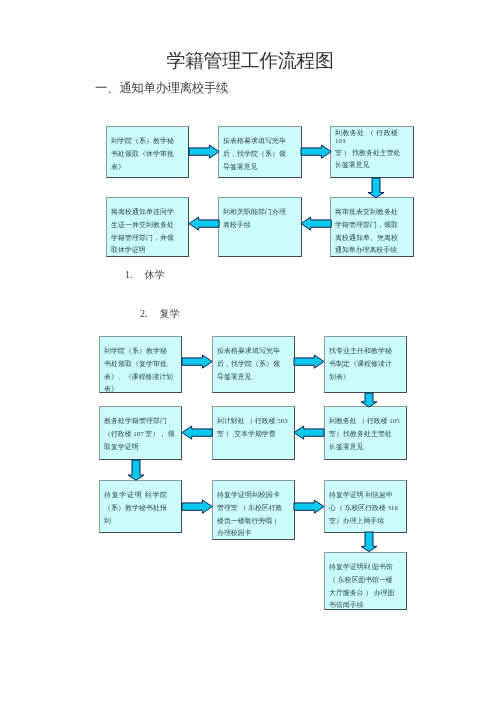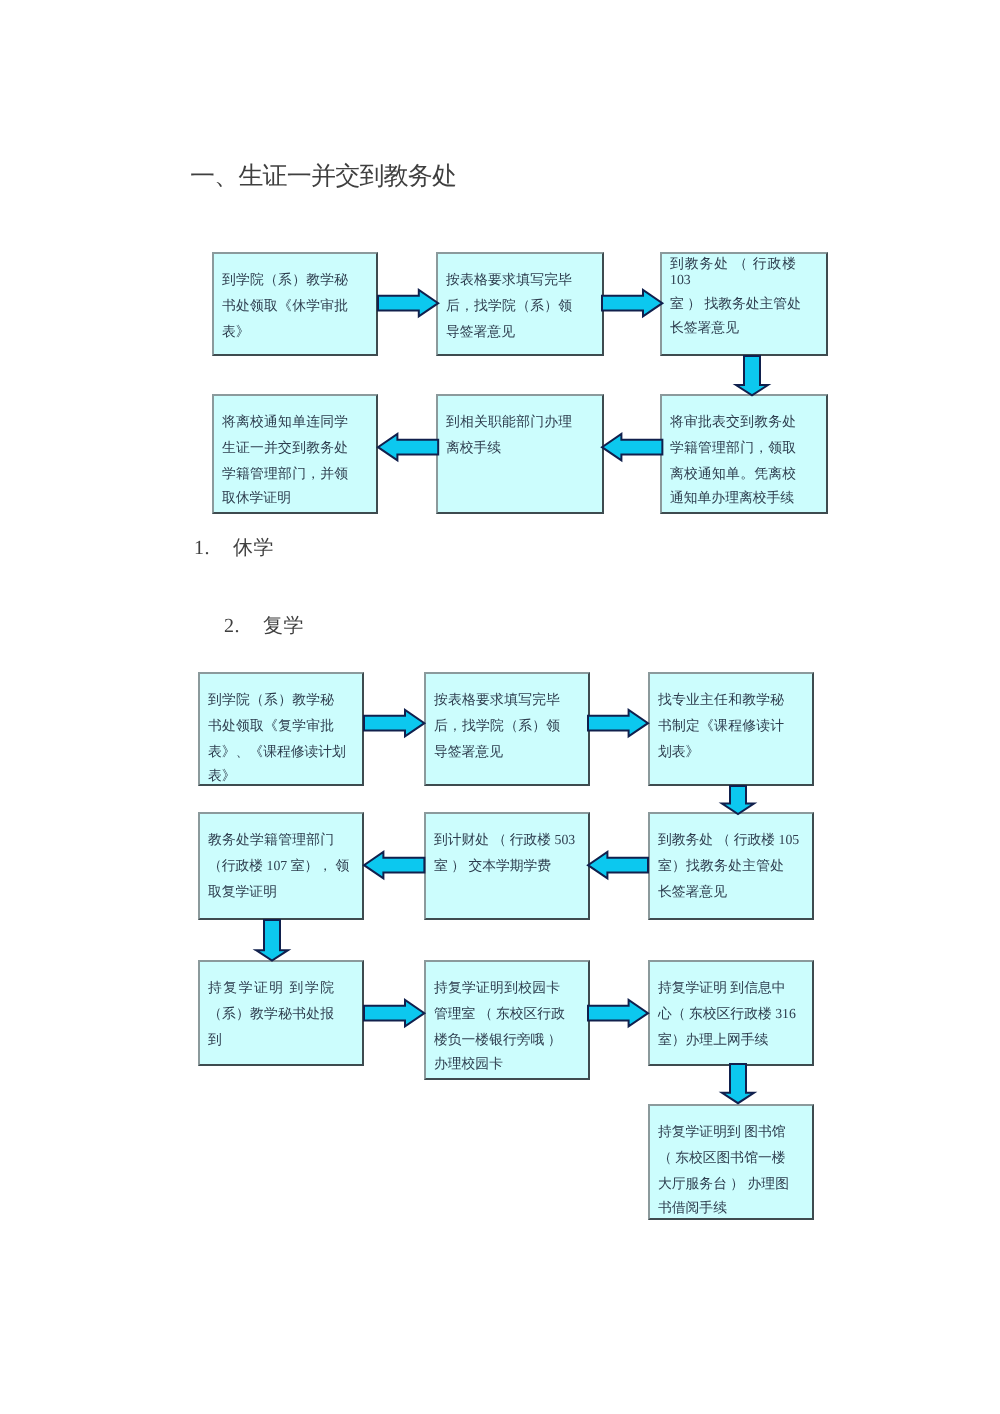--- a/index.html
+++ b/index.html
@@ -6,21 +6,21 @@
   html,body{margin:0;padding:0;}
   body{width:500px;height:707px;background:#ffffff;position:relative;overflow:hidden;
        font-family:"Liberation Serif",serif;color:#000;
        -webkit-font-smoothing:antialiased;}
   .page{position:absolute;left:0;top:0;width:500px;height:707px;}
 
   .title{position:absolute;left:0;top:51px;width:500px;text-align:center;
          font-size:19px;line-height:20px;letter-spacing:-0.45px;color:#333333;}
   .subtitle{position:absolute;left:95px;top:81px;font-size:12.5px;line-height:14px;
             letter-spacing:-0.4px;color:#3f3f3f;}
-  .listitem{position:absolute;font-size:10px;line-height:12px;color:#3f3f3f;letter-spacing:0.2px;white-space:nowrap;}
+  .listitem{position:absolute;font-size:10px;line-height:12px;color:#3f3f3f;letter-spacing:0.2px;white-space:nowrap;margin-left:28px;}
   .listitem .num{display:inline-block;width:19.5px;}
 
   .box{position:absolute;background:#ccfdfd;box-sizing:border-box;
        border-top:1.2px solid #8b9a9c;border-left:1.2px solid #8b9a9c;
        border-right:1.4px solid #3e4b4f;border-bottom:1.4px solid #3e4b4f;}
   .box .t{position:absolute;left:var(--tl,4px);top:var(--tt,8.4px);width:var(--tw,63px);
           font-size:6.9px;line-height:12.6px;
           color:#2d3d4e;letter-spacing:0px;text-align:justify;text-justify:inter-character;white-space:pre-wrap;}
 
   .box .t .ln{height:12.6px;line-height:12.6px;white-space:nowrap;
@@ -29,21 +29,22 @@
   .box .t .ln.lat{height:11.6px;line-height:11.6px;margin-top:-4.6px;}
   .box .t.lines{white-space:normal;}
   svg.ar{position:absolute;overflow:visible;}
   .ar path{fill:#0cc8ef;stroke:#11204d;stroke-width:1.0;stroke-linejoin:miter;}
 </style>
 </head>
 <body>
 
 <div class="page">
 
-  <div class="subtitle">一、生证一并交到教务处</div>
+  <div class="title">学籍管理工作流程图</div>
+  <div class="subtitle">一、通知单办理离校手续</div>
 
   <div class="listitem" style="left:97px;top:269px">
     <span class="num">1.</span><span class="lbl">休学</span>
   </div>
   <div class="listitem" style="left:112px;top:308px">
     <span class="num">2.</span><span class="lbl">复学</span>
   </div>
 
   <div class="box" style="left:106px;top:126px;width:83px;height:52px">
     <div class="t lines">

